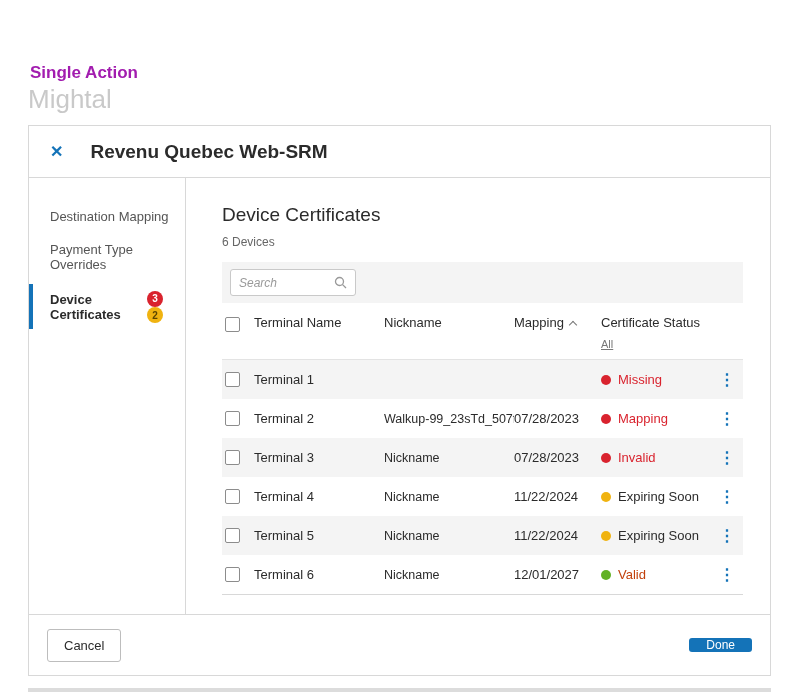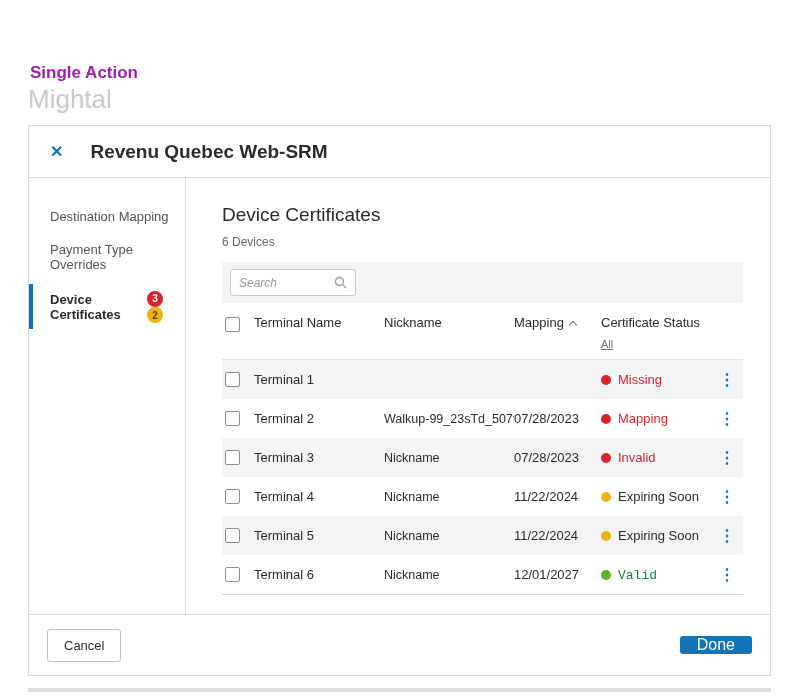--- a/index.html
+++ b/index.html
@@ -58,21 +58,21 @@
   .cell-cb { padding-left: 3px; display: flex; align-items: center; }
   .cell { overflow: hidden; white-space: nowrap; padding-right: 6px; }
   .cell.nick { font-size: 12.5px; }
   .dot { width: 10px; height: 10px; border-radius: 50%; display: inline-block; margin-right: 7px; vertical-align: -1px; }
   .kebab { color: #1473b8; font-size: 16px; font-weight: 700; text-align: right; padding-right: 8px; cursor: pointer; }
 
   .modal-footer { flex: 0 0 61px; border-top: 1px solid #d8d8d8; display: flex; align-items: center;
                   justify-content: space-between; padding: 0 18px; gap: 41px; }
   .btn-cancel { background: #fff; border: 1px solid #bdbdbd; border-radius: 3px; padding: 8px 16px;
                 font-size: 13px; color: #2b2b2b; font-family: inherit; cursor: pointer; }
-  .btn-done { background: #1473b8; border: 0; border-radius: 3px; padding: 0 17px; font-size: 16px;
+  .btn-done { background: #1473b8; border: 0; border-radius: 3px; padding: 0 17px; font-size: 12px;
               color: #fff; font-family: inherit; cursor: pointer; }
 
   .bottom-strip { position: absolute; left: 28px; top: 688px; width: 743px; height: 4px; background: #dcdcdc; }
 </style>
 </head>
 <body>
 
 <div class="page-title">Single Action</div>
 <div class="section-label">Mightal</div>
 
@@ -192,21 +192,21 @@
     <span class="kebab">⋮</span>
   </div>
           <div class="trow">
     <span class="cell-cb">
       <span class="checkbox"></span>
     </span>
     <span class="cell">Terminal 6</span>
     <span class="cell nick">Nickname</span>
     <span class="cell">12/01/2027</span>
     <span class="cell">
-      <span class="dot" style="background: rgb(98, 177, 37);"></span><span style="color: #15803d; font-family: Liberation Mono, monospace;">Valid</span>
+      <span class="dot" style="background: rgb(98, 177, 37);"></span><span style="color: #c2410c;">Valid</span>
     </span>
     <span class="kebab">⋮</span>
   </div>
         </div>
     </div>
   </div>
 
   <div class="modal-footer">
     <button class="btn-cancel">Cancel</button>
     <button class="btn-done">Done</button>

